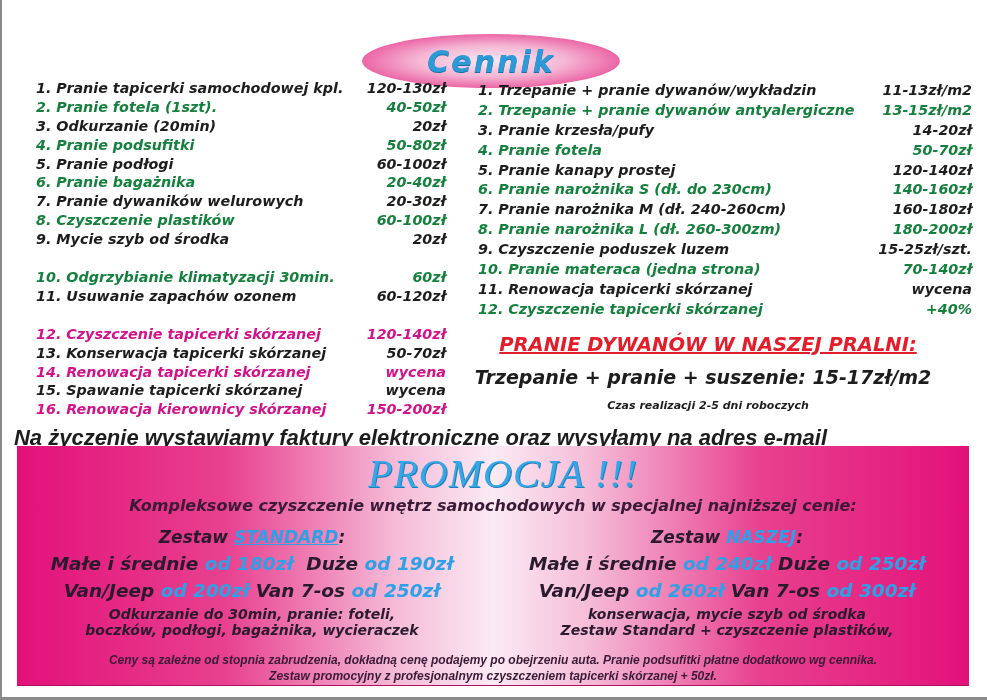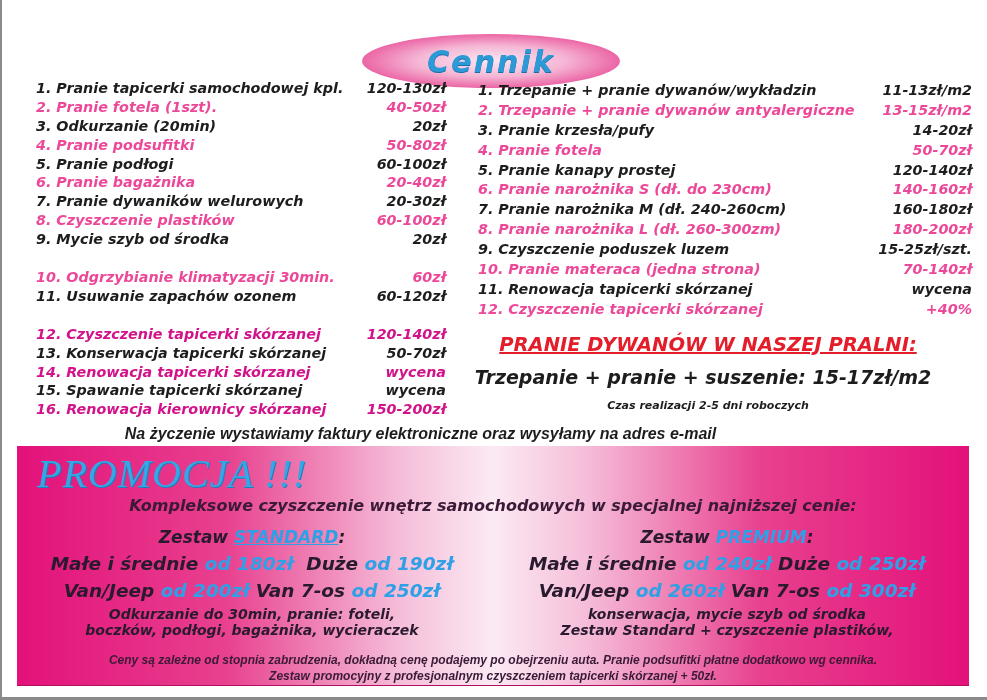--- a/index.html
+++ b/index.html
@@ -17,40 +17,40 @@
 
   
   .list { position: absolute; font-weight: bold; font-style: italic; }
   .list .row { display: flex; justify-content: space-between; white-space: nowrap; }
   .left-list { left: 20px; top: 79px; width: 410px; font-size: 14.3px; margin-left: 16px; }
   .left-list .row { height: 18.9px; line-height: 18.9px; }
   .left-list .gap { height: 19px; }
   .right-list { left: 478px; top: 81px; width: 494px; font-size: 14.3px; }
   .right-list .row { height: 19.9px; line-height: 19.9px; }
   .c-dark { color: #1d1d1d; }
-  .c-blue { color: #ec4899; }
+  .c-blue { color: #15803d; }
   .c-pink { color: #d2128a; }
 
   
   .pralnia-heading { position: absolute; left: 478px; top: 333px; width: 460px; text-align: center;
     font-weight: bold; font-style: italic; font-size: 19.5px; color: #e41d2b; text-decoration: underline;
     text-decoration-thickness: 2px; white-space: nowrap; }
   .pralnia-offer { position: absolute; left: 468px; top: 366px; width: 470px; text-align: center;
     font-weight: bold; font-style: italic; font-size: 19px; color: #1d1d1d; white-space: nowrap; }
   .pralnia-time { position: absolute; left: 478px; top: 399px; width: 460px; text-align: center;
     font-weight: bold; font-style: italic; font-size: 11px; color: #1d1d1d; white-space: nowrap; }
 
   .invoice-note { position: absolute; left: 0; top: 425px; width: 841px; text-align: center;
-    font-family: "Liberation Sans", sans-serif; font-weight: bold; font-style: italic; font-size: 16px; color: #1d1d1d; white-space: nowrap; }
+    font-family: "Liberation Sans", sans-serif; font-weight: bold; font-style: italic; font-size: 22px; color: #1d1d1d; white-space: nowrap; }
 
   
   .promo-box { position: absolute; left: 17px; top: 446px; width: 952px; height: 240px;
     background: linear-gradient(90deg, #e3117a 0%, #e8418f 22%, #f5bcd8 40%, #fbeaf3 50%, #f5bcd8 60%, #e8418f 78%, #e3117a 100%);
     border-bottom: 1px solid #b0105f; }
-  .promo-title { position: absolute; left: 0; top: 4px; width: 952px; text-align: left;
+  .promo-title { position: absolute; left: 0; top: 4px; width: 952px; text-align: center;
     font-family: "Liberation Serif", serif; font-style: italic; font-size: 40px; color: #36a6e6;
     letter-spacing: 1px; text-shadow: 1px 1px 0 #1d7fb8; padding-left: 20px; }
   .promo-sub { position: absolute; left: 0; top: 50px; width: 952px; text-align: center;
     font-weight: bold; font-style: italic; font-size: 16px; color: #3a1a36; white-space: nowrap; }
   .set { position: absolute; top: 78px; width: 420px; text-align: center; font-weight: bold; font-style: italic; color: #2a1a2e; }
   .set-standard { left: 25px; }
   .set-premium { left: 500px; }
   .set .set-title { font-size: 17px; height: 26px; line-height: 26px; }
   .set .price-line { font-size: 18.5px; height: 27px; line-height: 27px; white-space: nowrap; }
   .set .desc { font-size: 14px; line-height: 16px; margin-top: 2px; }
@@ -202,21 +202,21 @@
     <div class="set-title"><span>Zestaw </span><span class="accent-under">STANDARD</span><span>:</span></div>
     <div class="price-line"><span>Małe i średnie </span><span class="accent">od 180zł</span>&nbsp;&nbsp;<span>Duże </span><span class="accent">od 190zł</span></div>
     <div class="price-line"><span>Van/Jeep </span><span class="accent">od 200zł</span><span> Van 7-os </span><span class="accent">od 250zł</span></div>
     <div class="desc">
         <div>Odkurzanie do 30min, pranie: foteli,</div>
         <div>boczków, podłogi, bagażnika, wycieraczek</div>
       </div>
   </div>
 
   <div class="set set-premium">
-    <div class="set-title"><span>Zestaw </span><span class="accent">PREMIUM</span><span>:</span></div>
+    <div class="set-title"><span>Zestaw </span><span class="accent">NASZEJ</span><span>:</span></div>
     <div class="price-line"><span>Małe i średnie </span><span class="accent">od 240zł</span><span> Duże </span><span class="accent">od 250zł</span></div>
     <div class="price-line"><span>Van/Jeep </span><span class="accent">od 260zł</span><span> Van 7-os </span><span class="accent">od 300zł</span></div>
     <div class="desc">
         <div>konserwacja, mycie szyb od środka</div>
         <div>Zestaw Standard + czyszczenie plastików,</div>
       </div>
   </div>
 
   <div class="promo-footer">
     <div>Ceny są zależne od stopnia zabrudzenia, dokładną cenę podajemy po obejrzeniu auta. Pranie podsufitki płatne dodatkowo wg cennika.</div>

